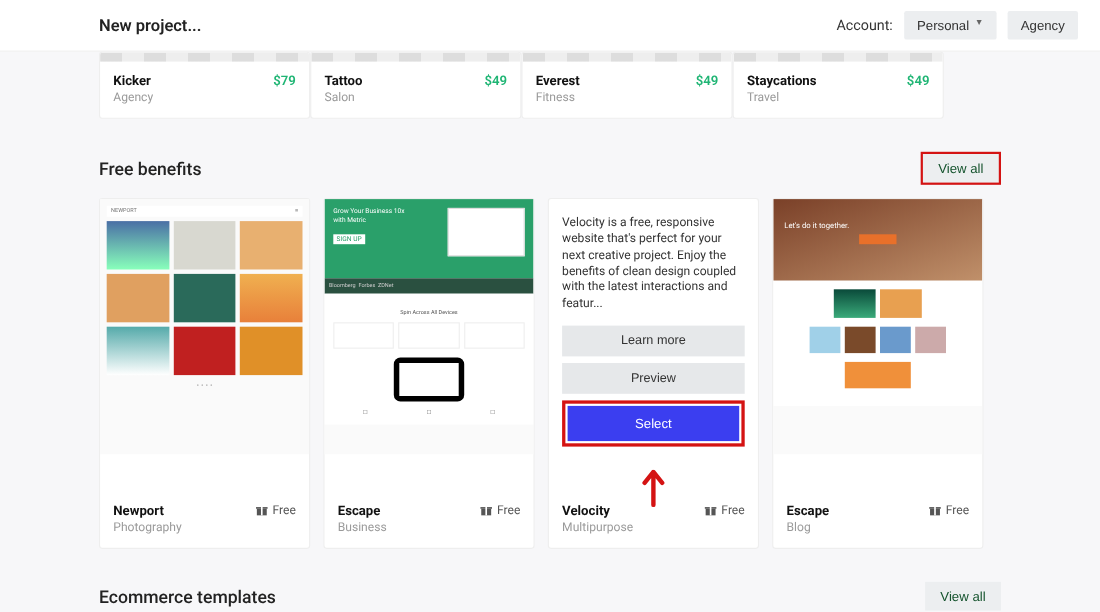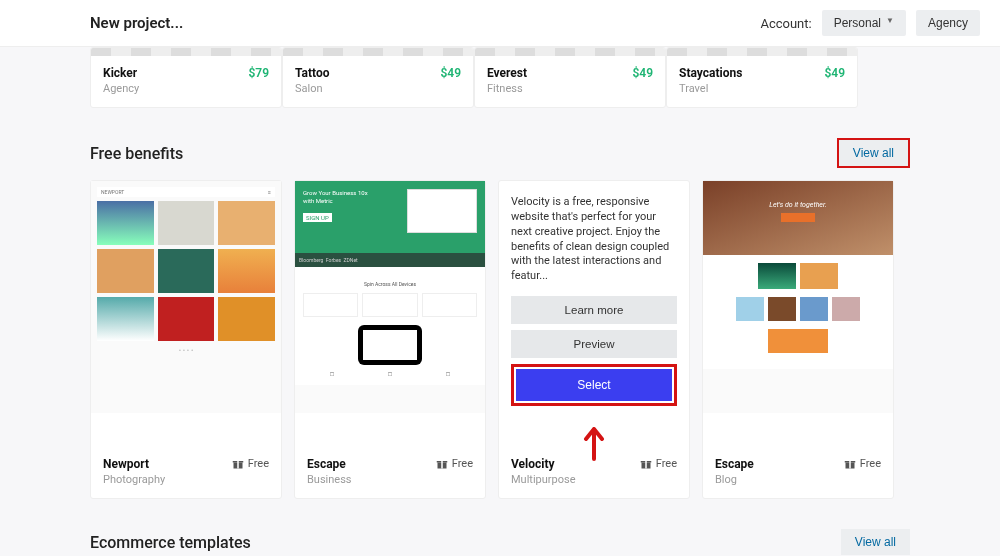--- a/index.html
+++ b/index.html
@@ -14,21 +14,21 @@
     .content { padding: 0 90px; }
     .row-cards { display: flex; gap: 0; margin-bottom: 30px; }
     .top-card { background: #fff; border: 1px solid #eee; border-radius: 3px; width: 192px; overflow: hidden; }
     .top-thumb { height: 8px; background: repeating-linear-gradient(90deg,#ddd,#ddd 20px,#eee 20px,#eee 40px); }
     .top-card-body { padding: 10px 12px 12px; display: flex; justify-content: space-between; align-items: flex-start; }
     .top-name { font-size: 12px; font-weight: 700; color: #111; }
     .top-cat { font-size: 11px; color: #9a9a9a; margin-top: 2px; }
     .price { font-size: 12px; font-weight: 600; color: #1fb574; }
     .section-header { display: flex; justify-content: space-between; align-items: center; margin: 18px 0 12px; }
     .section-title { font-size: 16px; color: #222; font-weight: 500; }
-    .viewall { padding: 6px 14px; background: #eceef0; border: none; font-size: 12px; cursor: pointer; color: #0369a1; }
+    .viewall { padding: 6px 14px; background: #eceef0; border: none; font-size: 12px; cursor: pointer; color: #14532d; }
     .viewall.highlighted { border: 2px solid #d41313; }
     .template-row { display: flex; gap: 12px; }
     .template-card { background: #fff; border: 1px solid #eee; border-radius: 3px; width: 192px; display: flex; flex-direction: column; gap: 34px; }
     .preview { height: 232px; background: #fafafa; overflow: hidden; position: relative; }
     .card-footer { padding: 10px 12px 12px; display: flex; justify-content: space-between; align-items: flex-start; }
     .card-name { font-size: 12px; font-weight: 700; color: #111; }
     .card-cat { font-size: 11px; color: #9a9a9a; margin-top: 2px; }
     .free-badge { display: flex; align-items: center; gap: 4px; font-size: 11px; color: #555; }
     .gift-icon { width: 12px; height: 12px; display: inline-block; }
     
@@ -51,21 +51,21 @@
     .metric-text { color:#fff; font-size:6px; line-height:1.4; }
     .metric-bar { height: 14px; background: #2a5040; font-size:5px; color:#ccc; padding:4px; }
     .metric-body { padding: 8px; background:#fff; }
     .metric-sub { font-size:5px; text-align:center; color:#555; margin:6px 0; }
     .metric-cells { display:flex; gap:4px; }
     .metric-cell { flex:1; height:24px; border:1px solid #eee; font-size:4px; padding:2px; }
     .metric-phone { width:64px; height:40px; background:#000; border-radius:6px; margin:8px auto 4px; display:flex; align-items:center; justify-content:center; }
     .metric-phone-inner{width:54px;height:30px;background:#fff;}
     .metric-icons{display:flex;justify-content:space-around;font-size:5px;color:#666;margin-top:6px;}
     .escape-hero{height:74px;background:linear-gradient(160deg,#7a4028,#c0906a);position:relative;padding:20px 10px 6px;}
-    .escape-hero-text{color:#fff;font-size:7px;text-align:center;font-style:italic;}
+    .escape-hero-text{color:#fff;font-size:7px;}
     .escape-cta{width:34px;height:9px;background:#e8702a;margin:4px auto;}
     .escape-body{padding:8px;background:#fff;}
     .escape-row{display:flex;gap:4px;margin-bottom:8px;justify-content:center;}
     .ecell{width:38px;height:26px;background:#5a8a6a;}
     .ecell2{width:28px;height:24px;background:#888;}
     .e1{background:linear-gradient(#0a4a3a,#3aaa7a);} .e2{background:#e8a050;}
     .e3{background:#a0d0e8;} .e4{background:#7a4a2a;}
     .e5{background:#6a9acc;} .e6{background:#caa;} .e7{background:#f0903a;}
     .ec-row { display: flex; gap: 12px; margin-top: 16px; }
     .ec-card { width: 192px; height: 18px; background: #fff; border: 1px solid #eee; border-radius: 3px 3px 0 0; }

